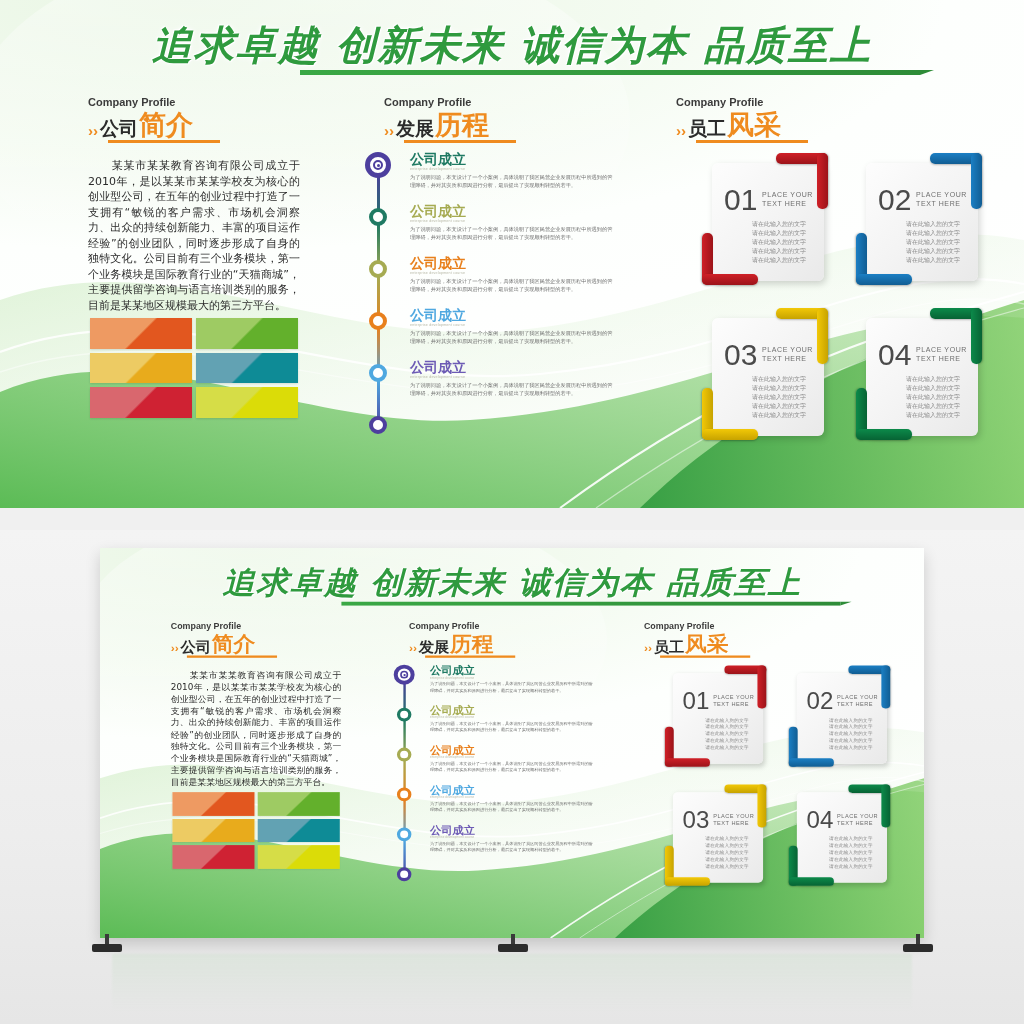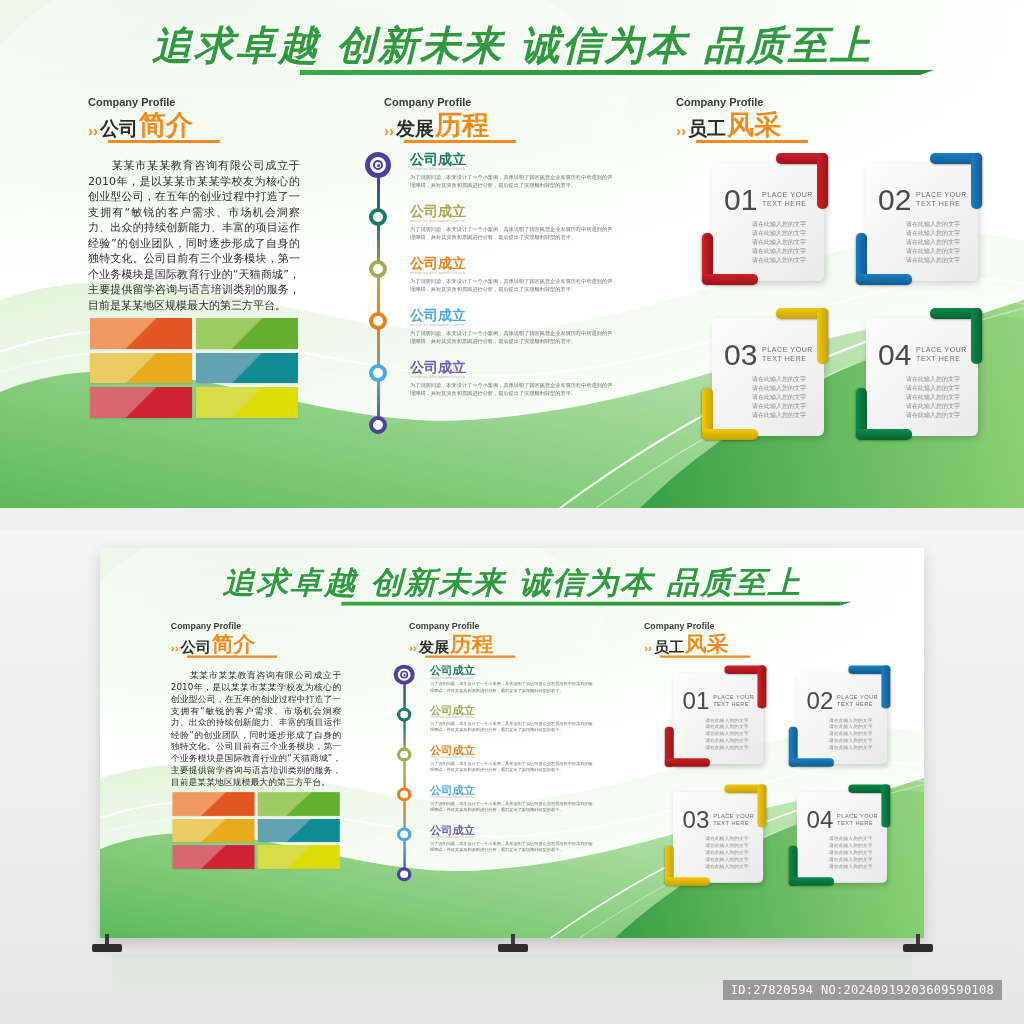--- a/index.html
+++ b/index.html
@@ -569,15 +569,14 @@
     <div class="stand-pole" style="left:105px;top:404px;width:4px;height:14px;"></div>
     <div class="stand-pole" style="left:511px;top:404px;width:4px;height:14px;"></div>
     <div class="stand-pole" style="left:916px;top:404px;width:4px;height:14px;"></div>
     <div class="stand-foot" style="left:92px;top:414px;width:30px;height:8px;"></div>
     <div class="stand-foot" style="left:498px;top:414px;width:30px;height:8px;"></div>
     <div class="stand-foot" style="left:903px;top:414px;width:30px;height:8px;"></div>
 
     <div class="reflection" style="left:112px;top:424px;width:800px;height:58px;"></div>
   </div>
 
-  <div class="idbar">ID:27820594 NO:20240919203609590108</div>
 
 </div>
 
 </body></html>

